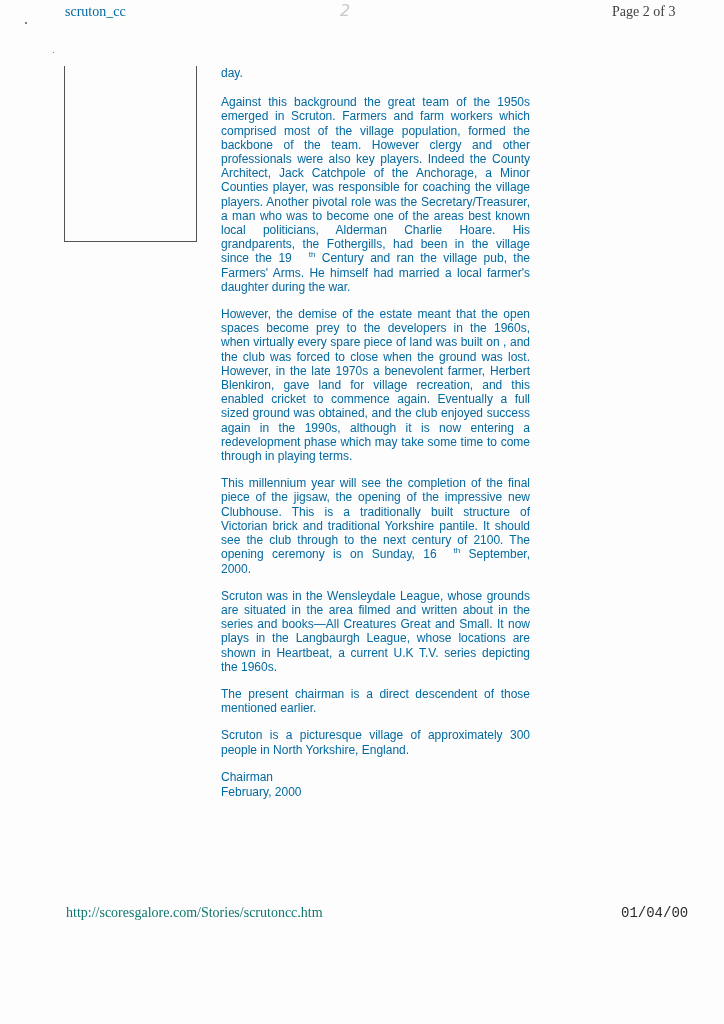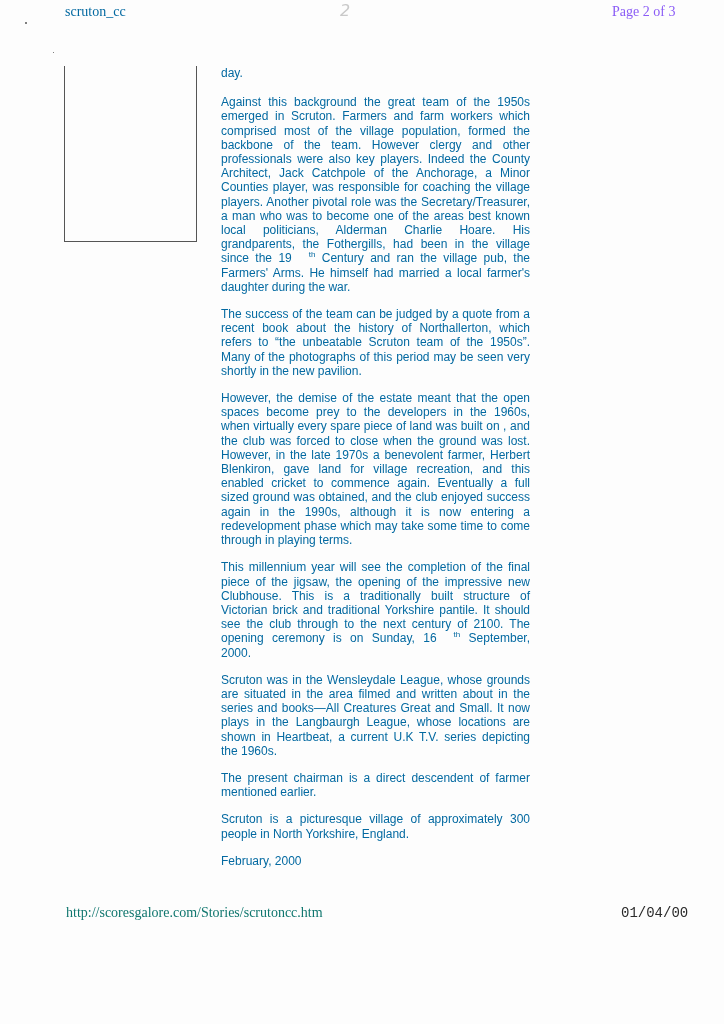--- a/index.html
+++ b/index.html
@@ -21,21 +21,21 @@
     font-family: "Liberation Serif", serif;
     font-size: 14px;
     color: #0369a1;
   }
   .hdr-right {
     position: absolute;
     left: 612px;
     top: 4px;
     font-family: "Liberation Serif", serif;
     font-size: 14px;
-    color: #8b5cf6;
+    color: #404040;
   }
   .hand-mark {
     position: absolute;
     left: 340px;
     top: 1px;
     font-family: "DejaVu Sans", sans-serif;
     font-size: 16px;
     color: #c9c9c9;
     font-style: italic;
   }
@@ -113,31 +113,31 @@
 <div class="speck" style="left:25px; top:22px;"></div>
 <div class="speck" style="left:53px; top:52px; width:1px; height:1px;"></div>
 
 <div class="image-placeholder"></div>
 
 <div class="article">
   <p class="first">day.</p>
 
   <p><span>Against this background the great team of the 1950s emerged in Scruton. Farmers and farm workers which comprised most of the village population, formed the backbone of the team. However clergy and other professionals were also key players. Indeed the County Architect, Jack Catchpole of the Anchorage, a Minor Counties player, was responsible for coaching the village players. Another pivotal role was the Secretary/Treasurer, a man who was to become one of the areas best known local politicians, Alderman Charlie Hoare. His grandparents, the Fothergills, had been in the village since the 19</span><sup>th</sup><span> Century and ran the village pub, the Farmers' Arms. He himself had married a local farmer's daughter during the war.</span></p>
 
-  <p>The success of the team can be judged by a quote from a recent book about the history of Northallerton, which refers to “the unbeatable Scruton team of the 1950s”. Many of the photographs of this period may be seen very shortly in the new pavilion.</p>
 
   <p>However, the demise of the estate meant that the open spaces become prey to the developers in the 1960s, when virtually every spare piece of land was built on , and the club was forced to close when the ground was lost. However, in the late 1970s a benevolent farmer, Herbert Blenkiron, gave land for village recreation, and this enabled cricket to commence again. Eventually a full sized ground was obtained, and the club enjoyed success again in the 1990s, although it is now entering a redevelopment phase which may take some time to come through in playing terms.</p>
 
   <p><span>This millennium year will see the completion of the final piece of the jigsaw, the opening of the impressive new Clubhouse. This is a traditionally built structure of Victorian brick and traditional Yorkshire pantile. It should see the club through to the next century of 2100. The opening ceremony is on Sunday, 16</span><sup>th</sup><span> September, 2000.</span></p>
 
   <p>Scruton was in the Wensleydale League, whose grounds are situated in the area filmed and written about in the series and books—All Creatures Great and Small. It now plays in the Langbaurgh League, whose locations are shown in Heartbeat, a current U.K  T.V. series depicting the 1960s.</p>
 
-  <p>The present chairman is a direct descendent of farmer mentioned earlier.</p>
+  <p>The present chairman is a direct descendent of those mentioned earlier.</p>
 
   <p>Scruton is a picturesque village of approximately 300 people in North Yorkshire, England.</p>
 
   <div class="signature">
+    <div>Chairman</div>
     <div>February, 2000</div>
   </div>
 </div>
 
 <div class="ftr-left">http://scoresgalore.com/Stories/scrutoncc.htm</div>
 <div class="ftr-right">01/04/00</div>
 
 </body></html>

